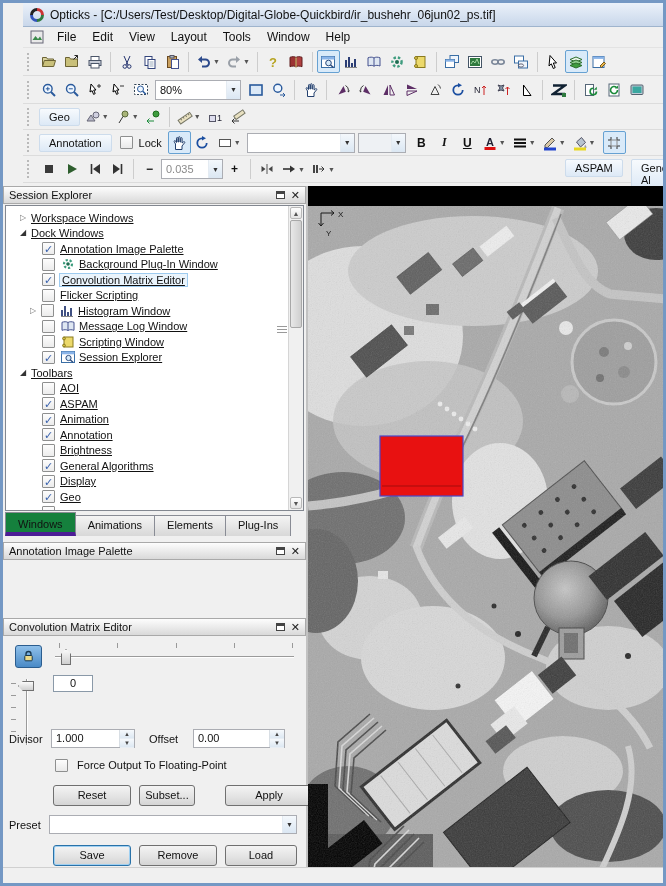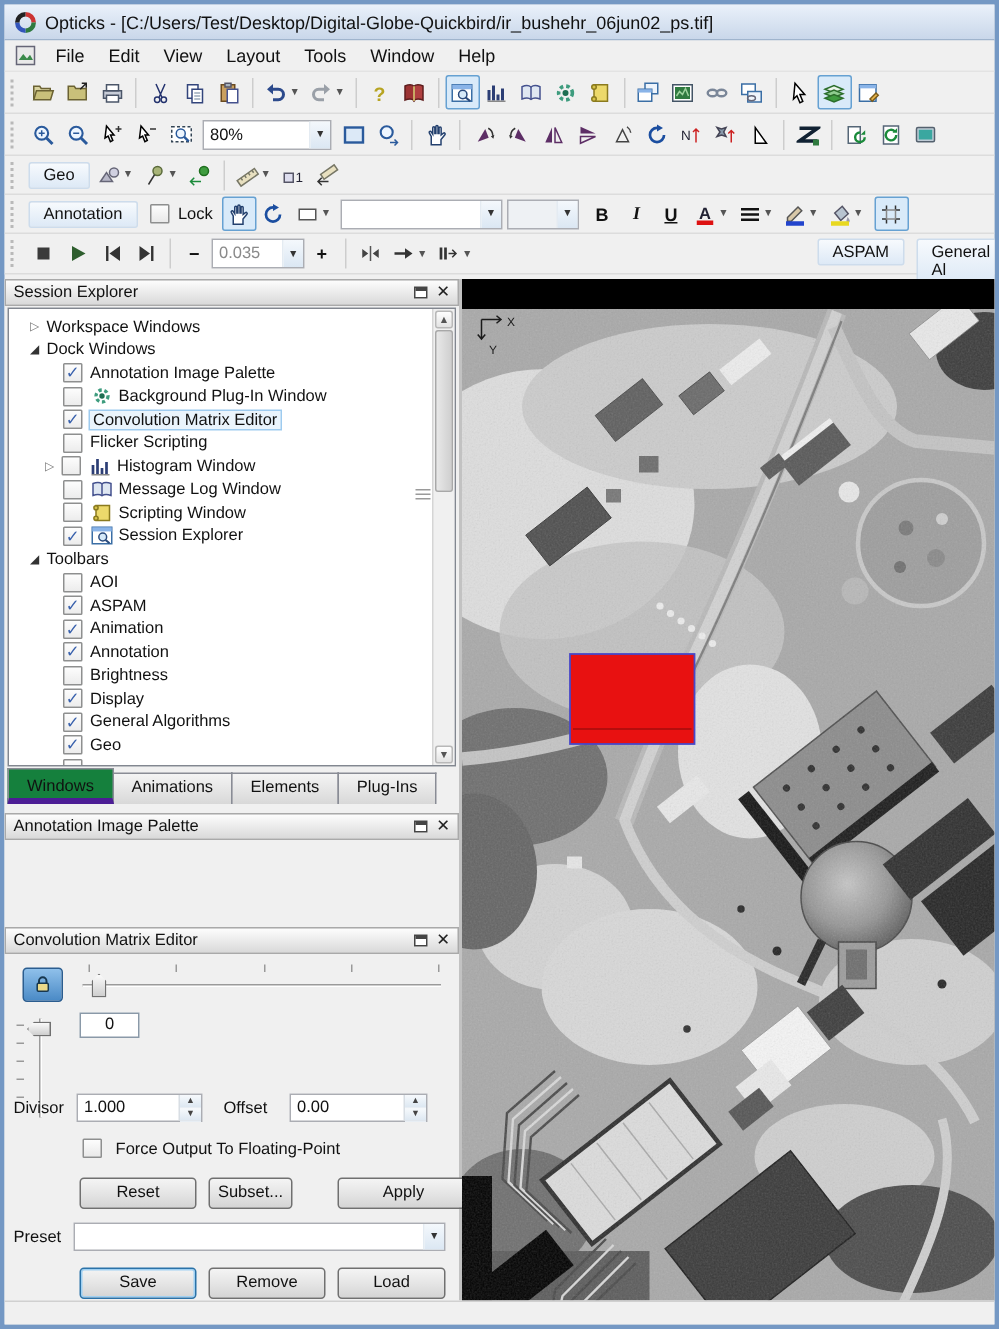--- a/index.html
+++ b/index.html
@@ -1,19 +1,19 @@
 <!DOCTYPE html>
 <html><head>
 <meta charset="utf-8">
 <style>
   html,body{margin:0;padding:0;background:#9aa7b8;}
   *{box-sizing:border-box;}
   .app{position:relative;width:666px;height:886px;background:#f0f0f0;
        border:3px solid #7498c4;outline:1px solid #3d5a7a;
-       font-family:"Liberation Sans","DejaVu Sans",sans-serif;font-size:11px;color:#111;overflow:hidden;}
+       font-family:"Liberation Sans","DejaVu Sans",sans-serif;font-size:11px;color:#111;overflow:hidden;padding-left:20px;}
   svg text{font-family:"Liberation Sans","DejaVu Sans",sans-serif;}
   
   .titlebar{height:24px;background:linear-gradient(#eaf1fa,#c9d7ea);display:flex;align-items:center;
             padding:0 6px;font-size:12px;border-bottom:1px solid #9fb4cd;}
   .titlebar .ttl{margin-left:5px;white-space:nowrap;}
   .menubar{height:21px;display:flex;align-items:center;background:#f0f0f0;border-bottom:1px solid #e3e3e3;padding-left:4px;}
   .menubar .mi{padding:2px 8px;font-size:12px;}
   .menubar .appico{margin:0 4px 0 2px;}
   
   .tbrow{display:flex;align-items:center;background:#f0f0f0;border-bottom:1px solid #dcdcdc;position:relative;}
@@ -46,21 +46,21 @@
   .sepanel{position:absolute;left:0;top:0;width:100%;height:352px;}
   .tree{position:absolute;left:2px;right:2px;top:19px;bottom:27px;background:#fff;border:1px solid #828790;overflow:hidden;padding-top:4px;}
   .trow{height:15.5px;display:flex;align-items:center;position:relative;padding-left:4px;}
   .tw{width:10px;height:10px;font-size:8px;line-height:10px;color:#777;margin-right:3px;flex:0 0 auto;text-align:center;}
   .tw.exp{color:#333;}
   .ind1{padding-left:36px;}
   .cb{width:13px;height:13px;border:1px solid #8e8f8f;background:linear-gradient(#fdfdfd,#ececec);margin-right:5px;flex:0 0 auto;
       font-size:11px;line-height:12px;text-align:center;color:#3a62ad;font-weight:bold;border-radius:1px;}
   .cb.on::after{content:"✓";}
   .ticn{width:16px;height:14px;margin-right:3px;flex:0 0 auto;}
-  .trow .lbl{white-space:nowrap;}
+  .trow .lbl{white-space:nowrap;text-decoration:underline;}
   .trow.sel .lbl{outline:1px solid #9ecbef;background:#eaf4fc;padding:0 2px;}
   .vscroll{position:absolute;right:0;top:0;bottom:0;width:15px;background:#f0f0f0;border-left:1px solid #d5d5d5;}
   .sarr{position:absolute;left:1px;width:12px;height:12px;font-size:7px;color:#555;text-align:center;line-height:12px;
         background:linear-gradient(#fefefe,#e3e3e3);border:1px solid #b8b8b8;border-radius:2px;}
   .sthumb{position:absolute;left:1px;width:12px;top:14px;height:108px;background:linear-gradient(90deg,#e8e8e8,#cfcfcf);
           border:1px solid #a8a8a8;border-radius:2px;}
   .sgrip{position:absolute;right:16px;top:118px;width:10px;}
   .sgrip i{display:block;height:1px;background:#9a9a9a;margin:2px 0;}
   .tabbar{position:absolute;left:2px;bottom:2px;height:24px;display:flex;align-items:flex-end;}
   .tab{height:21px;padding:3px 12px 0;background:linear-gradient(#f4f4f4,#d8d8d8);border:1px solid #898c95;
@@ -712,25 +712,25 @@
           <div class="trow ind1">
               <span class="cb on"></span>
               <span class="lbl">Annotation</span>
             </div>
           <div class="trow ind1">
               <span class="cb"></span>
               <span class="lbl">Brightness</span>
             </div>
           <div class="trow ind1">
               <span class="cb on"></span>
+              <span class="lbl">General Algorithms</span>
+            </div>
+          <div class="trow ind1">
+              <span class="cb on"></span>
               <span class="lbl">Display</span>
-            </div>
-          <div class="trow ind1">
-              <span class="cb on"></span>
-              <span class="lbl">General Algorithms</span>
             </div>
           <div class="trow ind1">
               <span class="cb on"></span>
               <span class="lbl">Geo</span>
             </div>
           <div class="trow ind1">
               <span class="cb"></span>
             </div>
           <div class="vscroll">
             <span class="sarr" style="top:1px;">▲</span>

